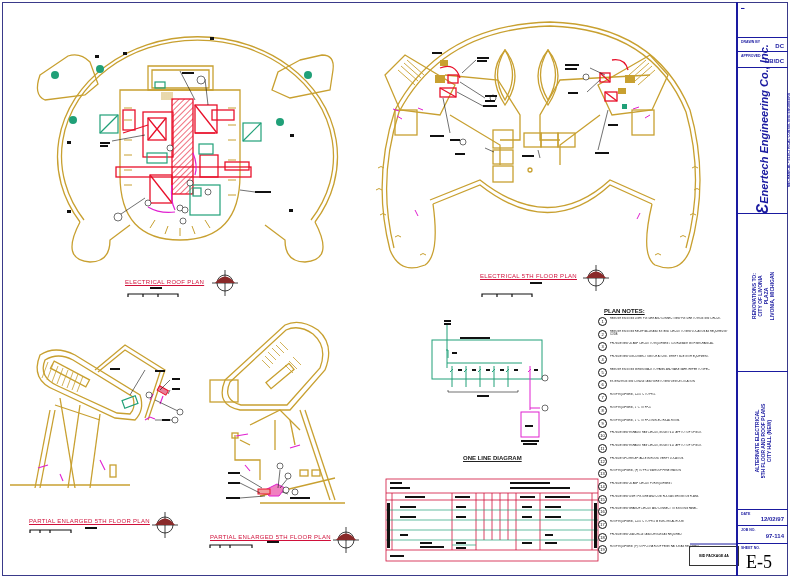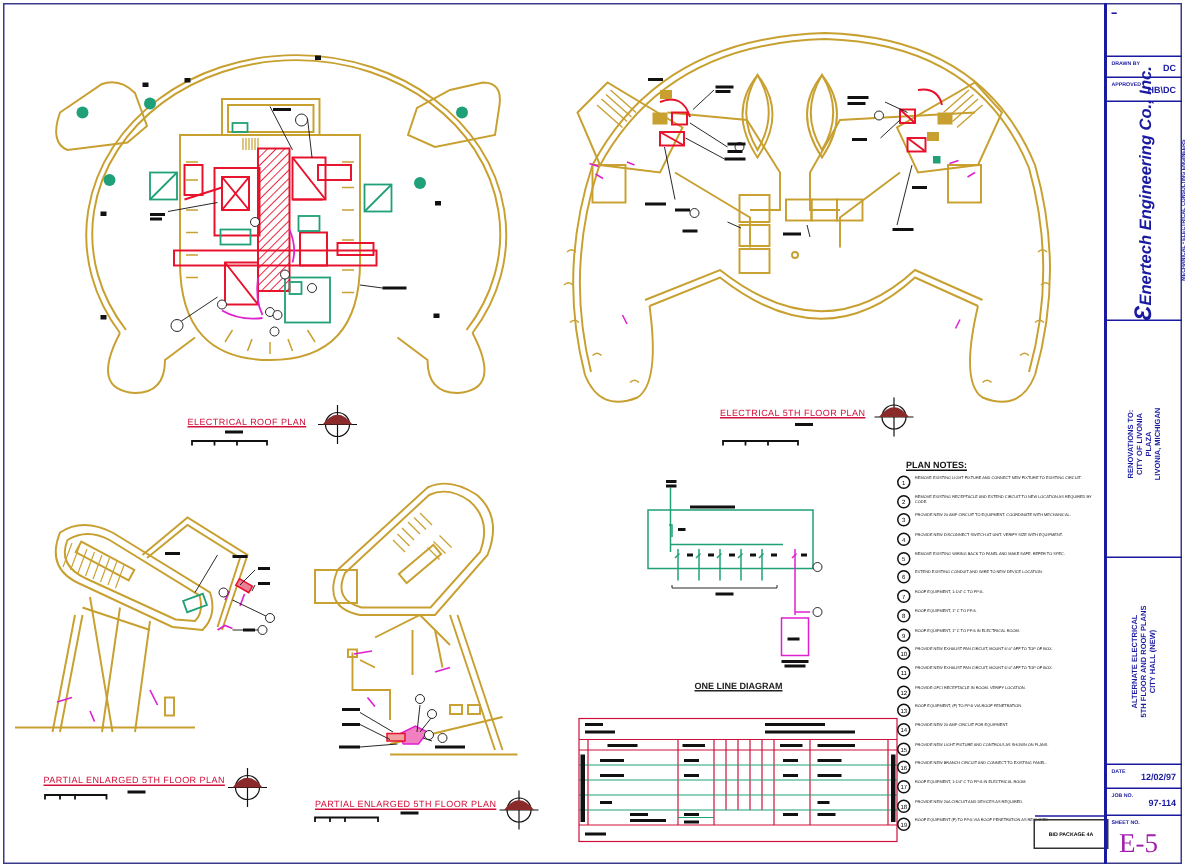--- a/index.html
+++ b/index.html
@@ -645,16 +645,16 @@
     <div class="tb-cell" style="top:508px;height:16px;">
       <span class="tb-small">DATE</span>
       <span class="tb-val" style="top:6px">12/02/97</span>
     </div>
     <div class="tb-cell" style="top:524px;height:18px;">
       <span class="tb-small">JOB NO.</span>
       <span class="tb-val" style="top:7px">97-114</span>
     </div>
     <div class="tb-cell" style="top:542px;height:32px;border-bottom:none;">
       <span class="tb-small">SHEET NO.</span>
-      <span style="position:absolute;left:8px;top:8px;font-family:'Liberation Serif',serif;font-size:18px;color:#a21caf;">E-5</span>
+      <span style="position:absolute;left:8px;top:8px;font-family:'Liberation Serif',serif;font-size:18px;color:#000000;">E-5</span>
     </div>
   </div>
 </div>
 
 </body></html>

